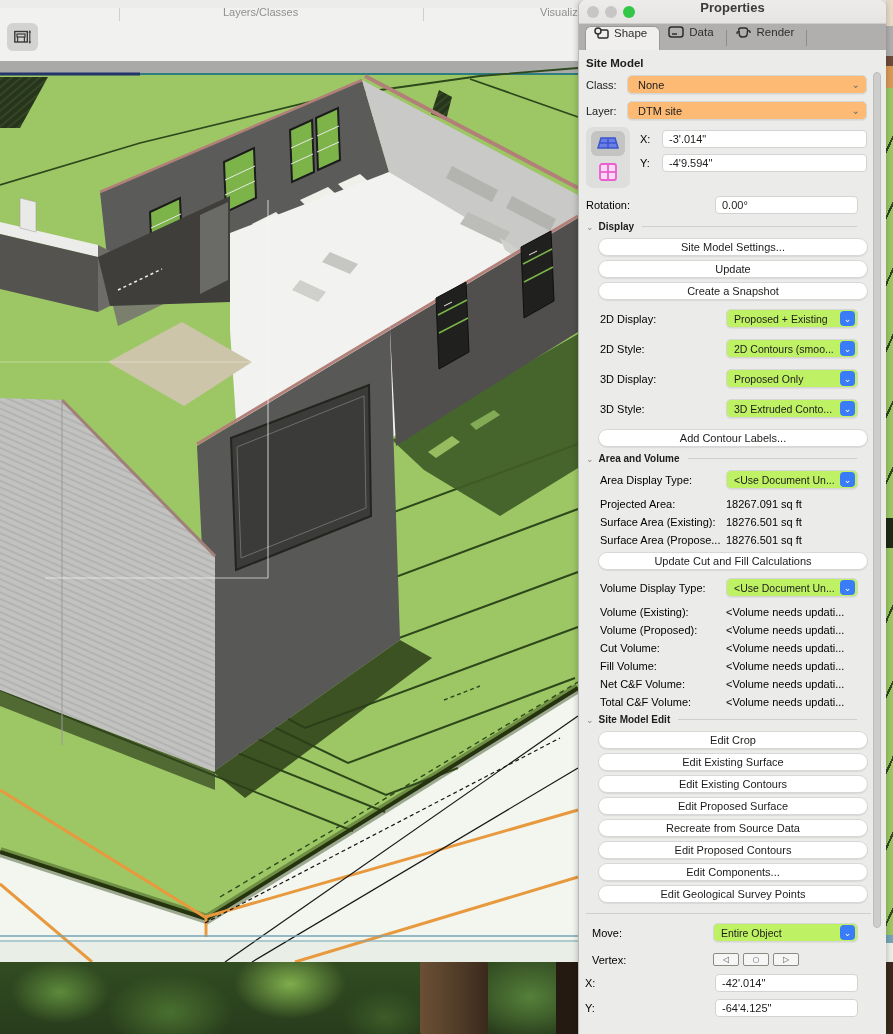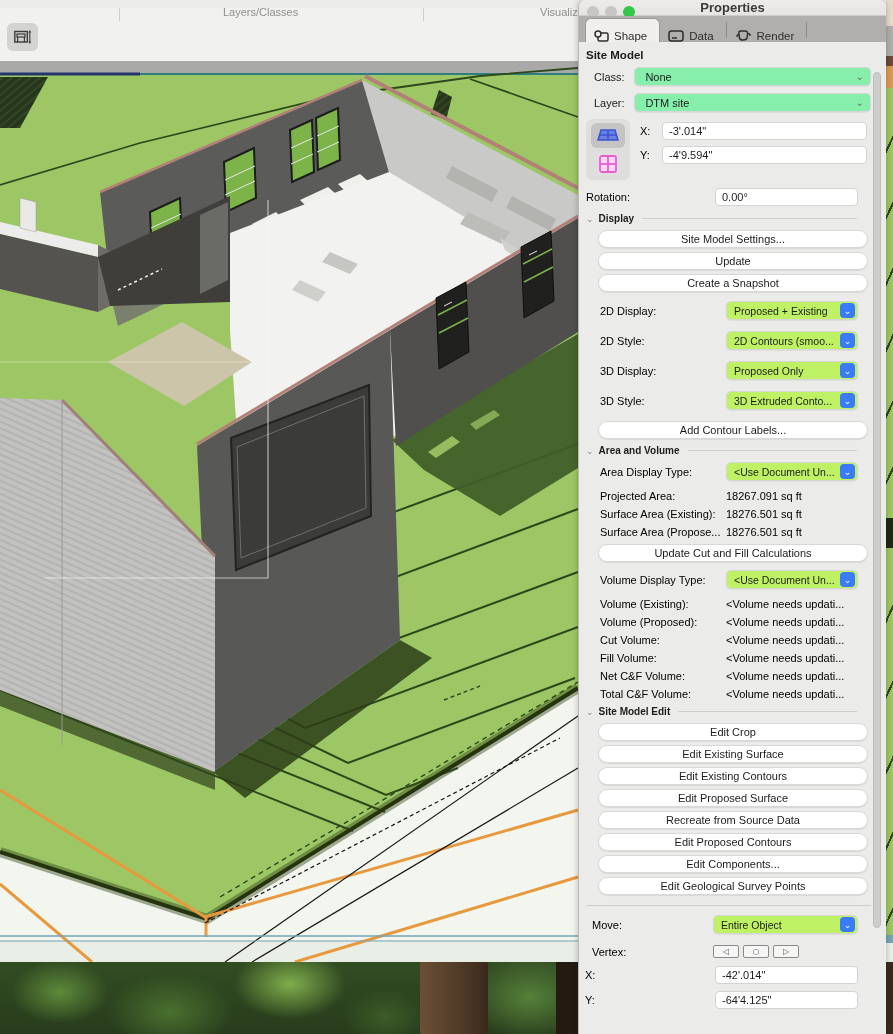--- a/index.html
+++ b/index.html
@@ -38,39 +38,39 @@
 
   
   .palette{position:absolute;left:578px;top:0;width:308px;height:1034px;z-index:5;
     background:var(--panel-bg);border-left:1px solid #b9b9b7;border-radius:7px 7px 0 0;
     box-shadow:0 0 6px rgba(0,0,0,.25);}
   .corner-fill{position:absolute;left:886px;top:0;width:7px;height:26px;background:#e7dbc8;z-index:4;}
   
   .canvas-strip{position:absolute;left:886px;top:26px;width:7px;height:1008px;z-index:4;}
   .cs-seg{width:100%;}
 
-  .title-bar{height:16px;background:linear-gradient(#eeecea,#e6e4e2);border-bottom:1px solid #cfcdcb;
+  .title-bar{height:24px;background:linear-gradient(#eeecea,#e6e4e2);border-bottom:1px solid #cfcdcb;
     border-radius:7px 7px 0 0;position:relative;display:flex;align-items:flex-start;justify-content:center;}
   .title-bar .title{font-size:13px;font-weight:bold;color:#3a3a38;}
   .lights{position:absolute;left:8px;top:6px;display:flex;gap:6px;}
   .light{width:12px;height:12px;border-radius:50%;}
   .light.g1,.light.g2{background:#c8c6c5;}
   .light.green{background:#33c748;}
 
   .tab-bar{height:26px;background:#b1afae;display:flex;align-items:flex-end;padding-left:6px;position:relative;}
-  .tab{height:24px;display:flex;align-items:flex-end;gap:5px;padding:0 12px 0 8px;font-size:11.5px;color:#2e2e2c;}
+  .tab{height:24px;display:flex;align-items:flex-start;gap:5px;padding:0 12px 0 8px;font-size:11.5px;color:#2e2e2c;}
   .tab.selected{background:#f1efee;border-radius:6px 6px 0 0;border:1px solid #9a9896;border-bottom:none;}
   .tab-sep{width:1px;height:16px;background:#8f8d8b;margin-bottom:4px;}
 
   .content{position:relative;padding:0 0 0 7px;width:292px;}
   .obj-type{font-size:11.5px;font-weight:bold;color:#1c1c1a;margin:7px 0 6px 0;}
 
-  .row{display:flex;align-items:center;margin-bottom:7px;margin-left:8px;}
+  .row{display:flex;align-items:center;margin-bottom:7px;}
   .row .lbl{font-size:11px;color:#1c1c1a;}
-  .pulldown{height:19px;background:#86efac;border:1px solid #d6d6d4;border-radius:5px;display:flex;align-items:center;
+  .pulldown{height:19px;background:#fdba74;border:1px solid #d6d6d4;border-radius:5px;display:flex;align-items:center;
     font-size:11px;color:#1c1c1a;padding:0 6px 0 10px;box-shadow:0 1px 1px rgba(0,0,0,.06);}
   .pulldown .val{flex:1;}
   .pulldown .chev{color:#6a6a68;font-size:10px;line-height:10px;}
 
   .class-row .lbl{width:41px;}
   .class-row .pulldown{width:240px;}
   .layer-row .lbl{width:41px;}
   .layer-row .pulldown{width:240px;}
 
   .coord-box{display:flex;margin-bottom:8px;}

